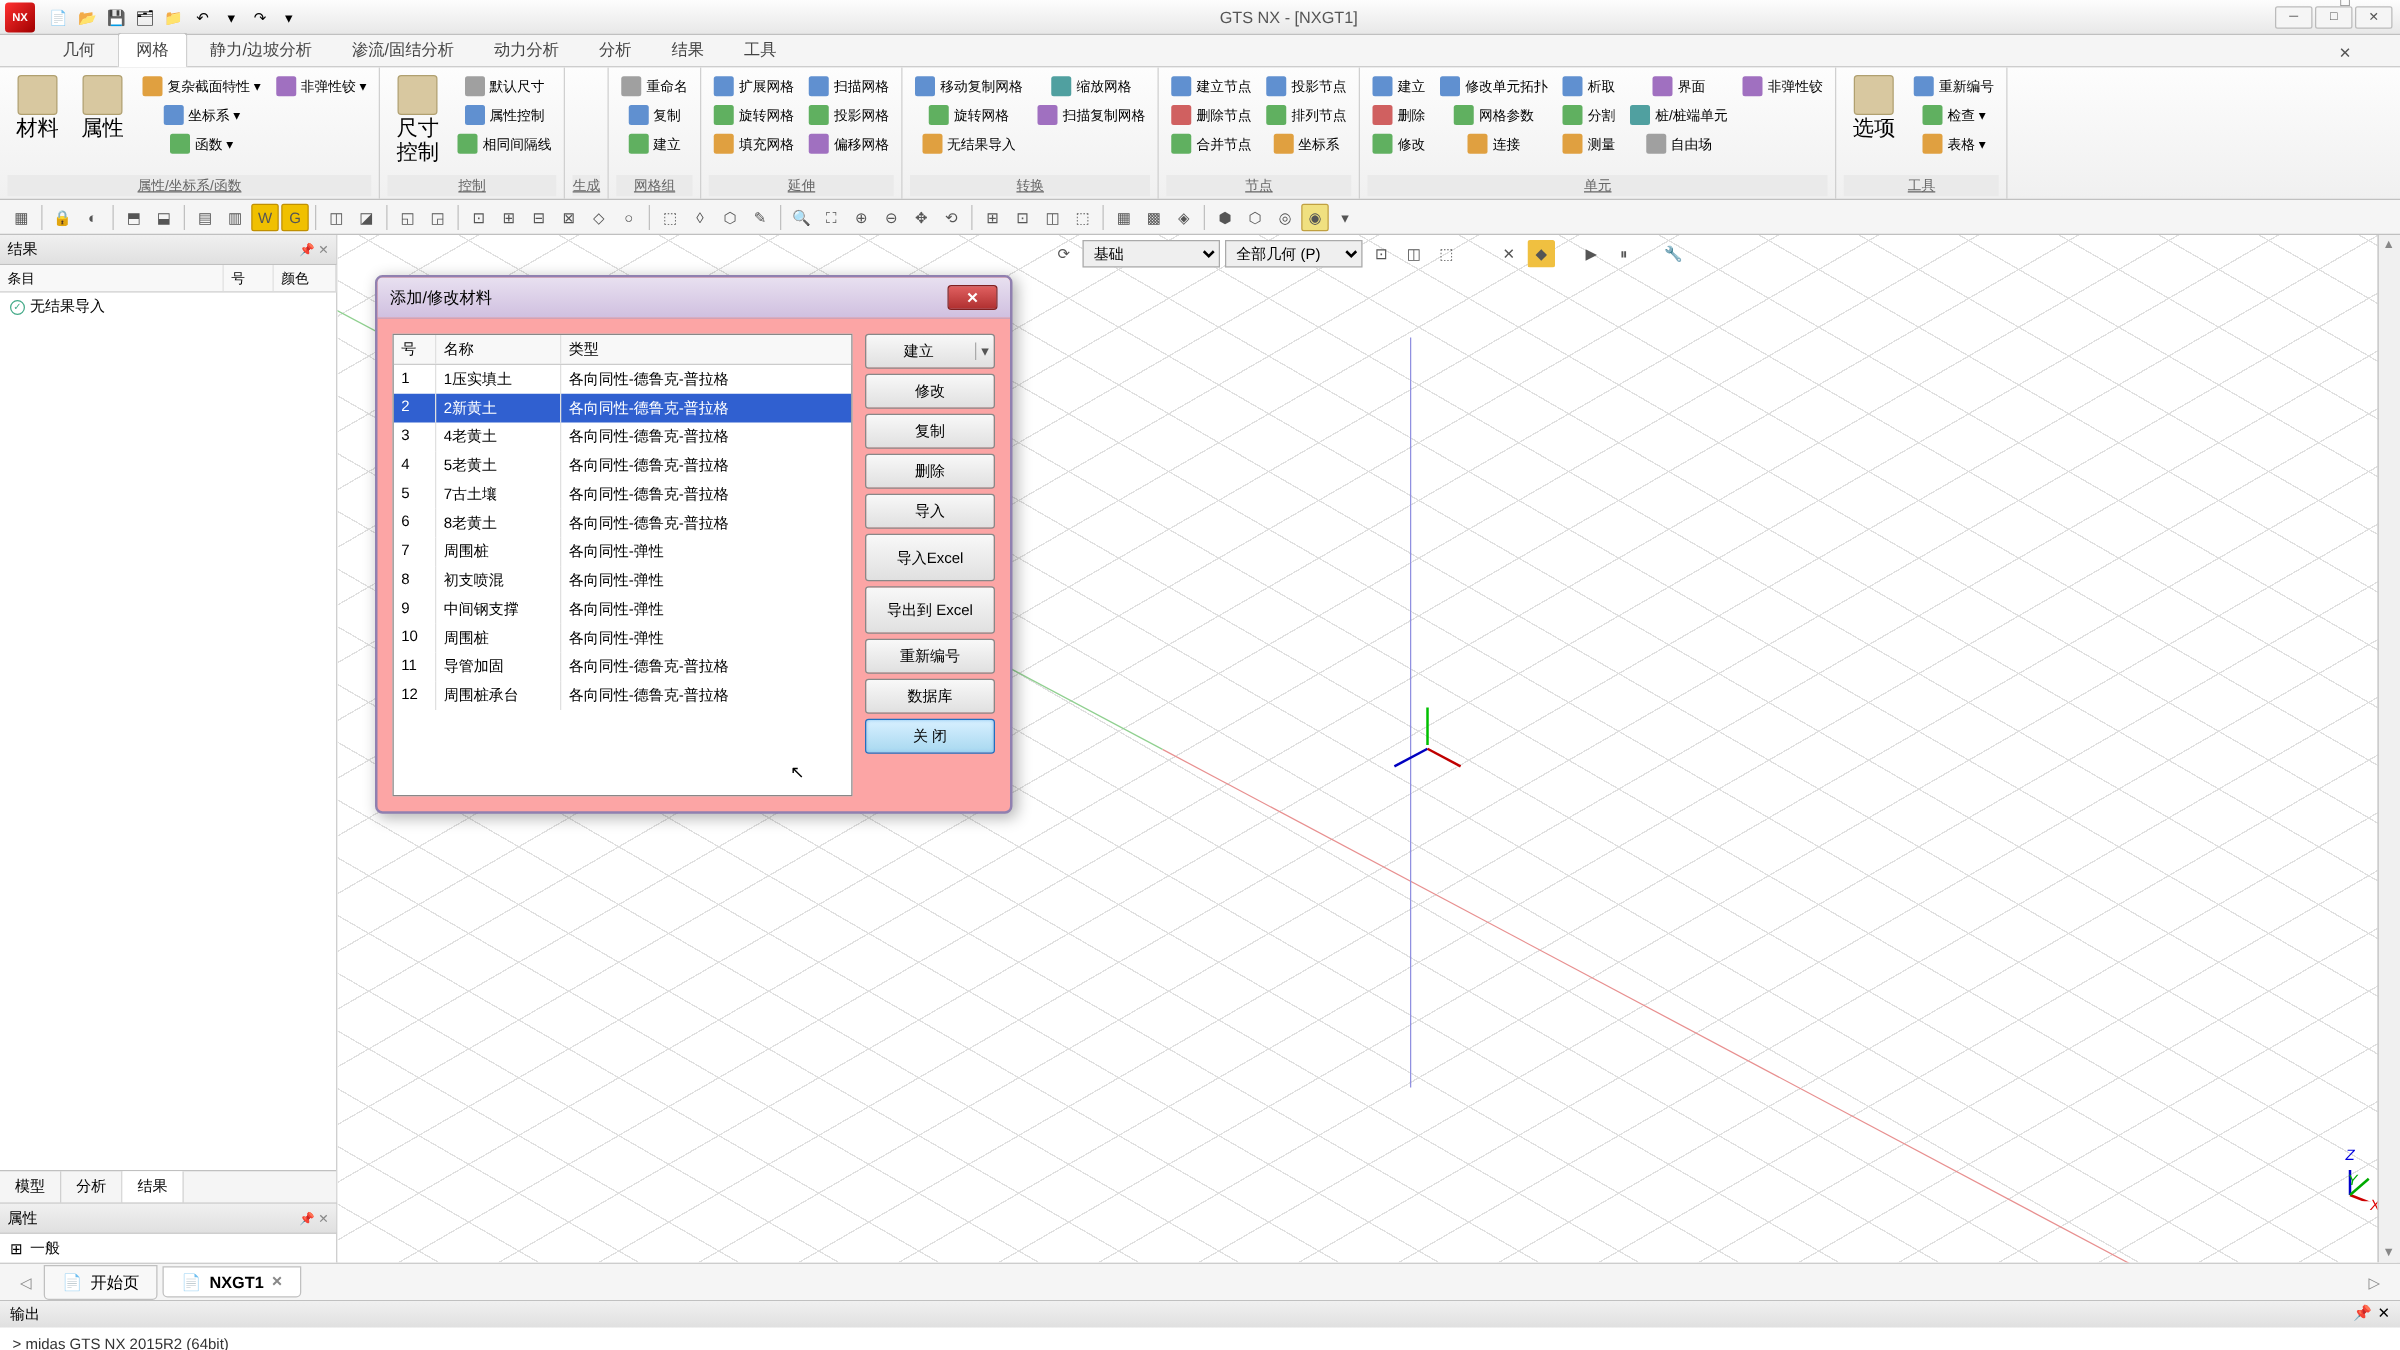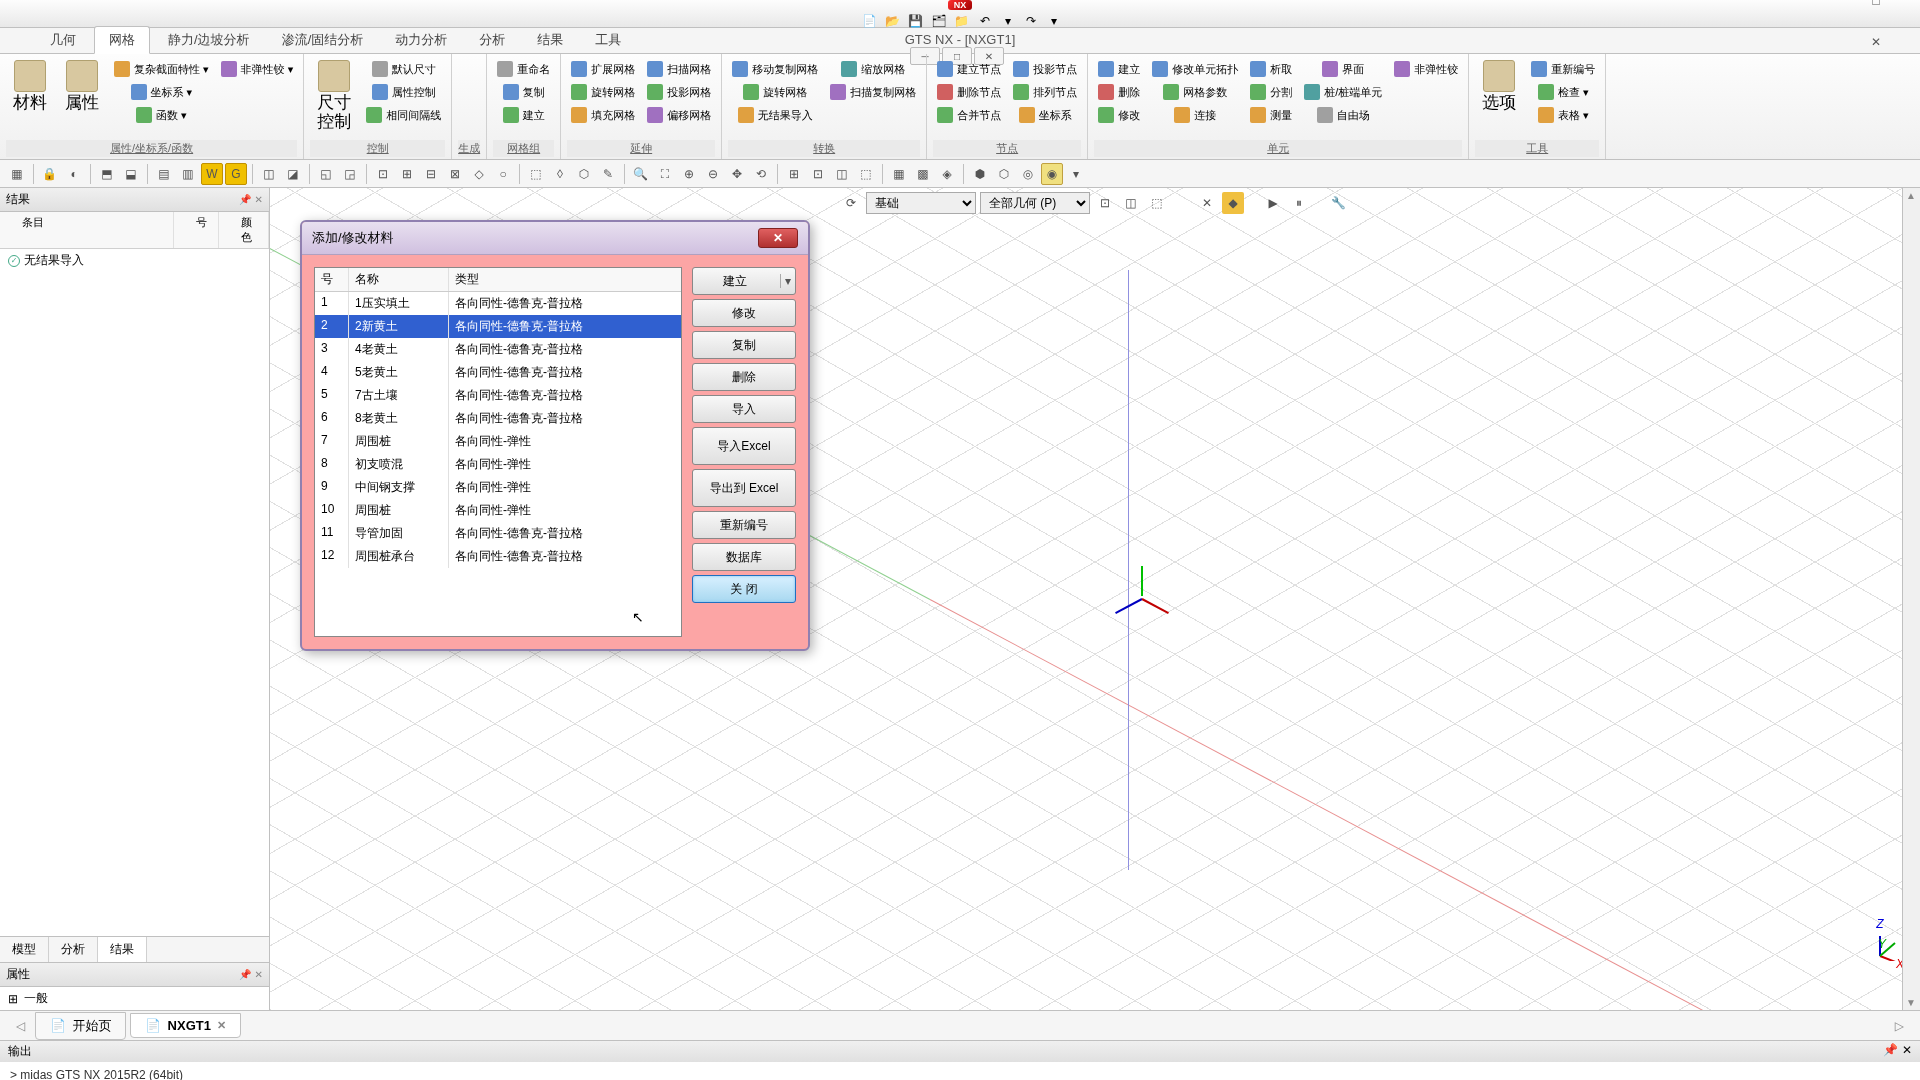--- a/index.html
+++ b/index.html
@@ -1,19 +1,19 @@
 <!DOCTYPE html>
 <html><head>
 <meta charset="utf-8">
 <style>
 * { margin: 0; padding: 0; box-sizing: border-box; font-family: "Microsoft YaHei", "SimSun", sans-serif; }
 body { background: #f0f0f0; width: 1920px; height: 1080px; overflow: hidden; position: relative; font-size: 12px; }
 
 
-.titlebar { height: 28px; background: linear-gradient(#fdfdfd,#e8e8e8); display: flex; align-items: center; border-bottom: 1px solid #c0c0c0; flex-direction: column; }
+.titlebar { height: 28px; background: linear-gradient(#fdfdfd,#e8e8e8); display: flex; align-items: center; border-bottom: 1px solid #c0c0c0; }
 .titlebar .logo { width: 24px; height: 24px; margin: 0 4px; background: linear-gradient(135deg,#ff3030,#a00000); border-radius: 3px; display:flex;align-items:center;justify-content:center;color:#fff;font-size:9px;font-weight:bold;}
 .qat { display:flex; gap:1px; margin-left:4px; }
 .qat-btn { width:22px; height:22px; display:flex; align-items:center; justify-content:center; border-radius:2px; cursor:pointer; }
 .titlebar .title { flex:1; text-align:center; color:#555; font-size:13px; }
 .titlebar .winbtns { display:flex; gap:2px; margin-right:6px; }
 .titlebar .winbtn { width:30px; height:18px; border:1px solid #bbb; background:#f5f5f5; border-radius:2px; display:flex;align-items:center;justify-content:center;font-size:10px;color:#555;}
 
 
 .ribbon-tabs { height: 26px; background: #f5f5f5; display:flex; align-items:flex-end; padding-left: 36px; gap:4px; border-bottom:1px solid #c0c0c0;}
 .ribbon-tab { padding: 4px 14px; font-size:13px; color:#444; cursor:pointer; }
@@ -36,21 +36,21 @@
 .toolbar2 { height: 28px; background:#f5f5f5; border-bottom:1px solid #c0c0c0; display:flex; align-items:center; padding:0 6px; gap:2px;}
 .tbtn { width:22px; height:22px; border:1px solid transparent; display:flex;align-items:center;justify-content:center; border-radius:2px; cursor:pointer; font-size:12px; color:#555;}
 .tsep { width:1px; height:20px; background:#c0c0c0; margin:0 3px;}
 
 
 .main { display:flex; height: calc(1080px - 28px - 26px - 106px - 28px - 26px - 44px); }
 .left-panel { width: 270px; background:#fff; border-right:1px solid #c0c0c0; display:flex; flex-direction:column;}
 .panel-header { background:linear-gradient(#f0f0f0,#e0e0e0); padding:3px 6px; font-size:12px; border-bottom:1px solid #c0c0c0; display:flex; align-items:center;}
 .panel-header .pin { margin-left:auto; font-size:10px; color:#888; cursor:pointer;}
 .results-grid-header { display:flex; border-bottom:1px solid #d0d0d0; font-size:11px; background:#f8f8f8;}
-.results-grid-header > div { padding:3px 22px; border-right:1px solid #e0e0e0;}
+.results-grid-header > div { padding:3px 6px; border-right:1px solid #e0e0e0;}
 .results-row { padding:3px 8px; font-size:12px; display:flex; align-items:center; gap:4px;}
 .check-ico { width:12px; height:12px; border:1px solid #4a8; border-radius:50%; display:inline-flex; align-items:center; justify-content:center; color:#4a8; font-size:8px;}
 
 .bottom-tabs { border-top:1px solid #c0c0c0; display:flex; background:#f5f5f5;}
 .bottom-tab { padding:4px 12px; font-size:12px; cursor:pointer; border-right:1px solid #d0d0d0;}
 .bottom-tab.active { background:#fff;}
 
 .prop-panel { border-top:1px solid #c0c0c0;}
 .prop-row { padding:3px 8px; font-size:12px; display:flex; align-items:center; gap:6px;}
 

